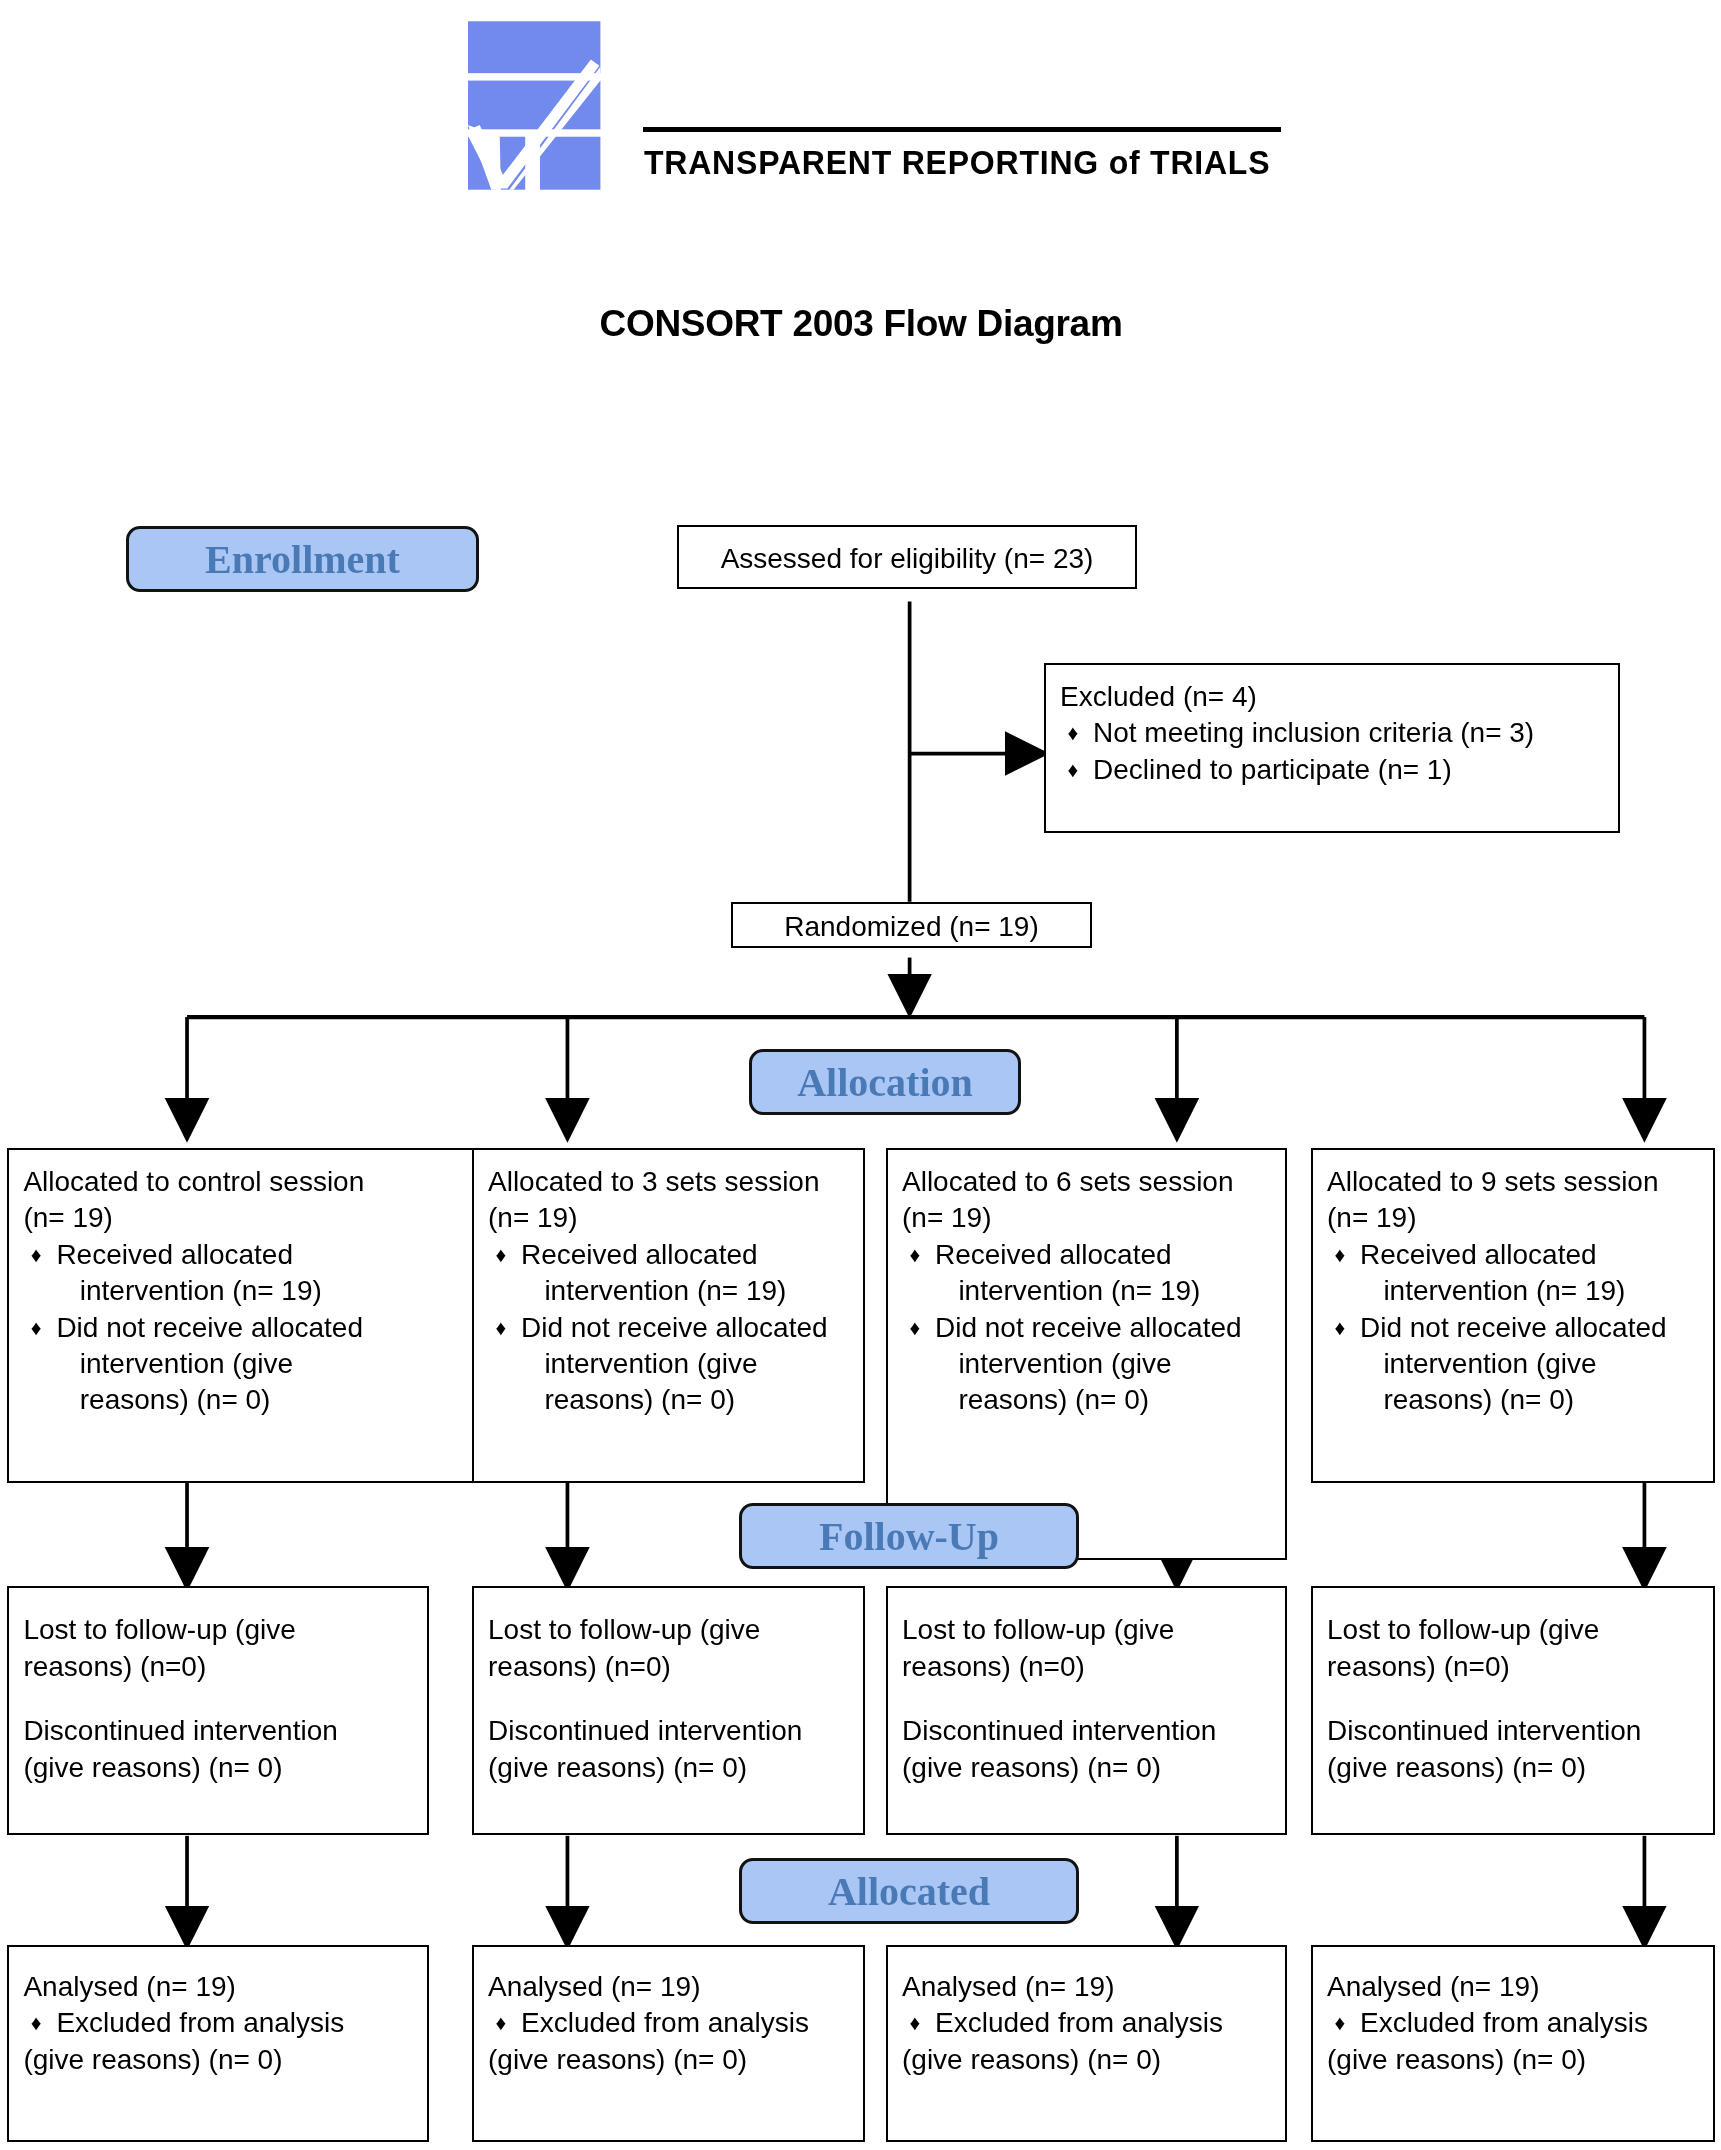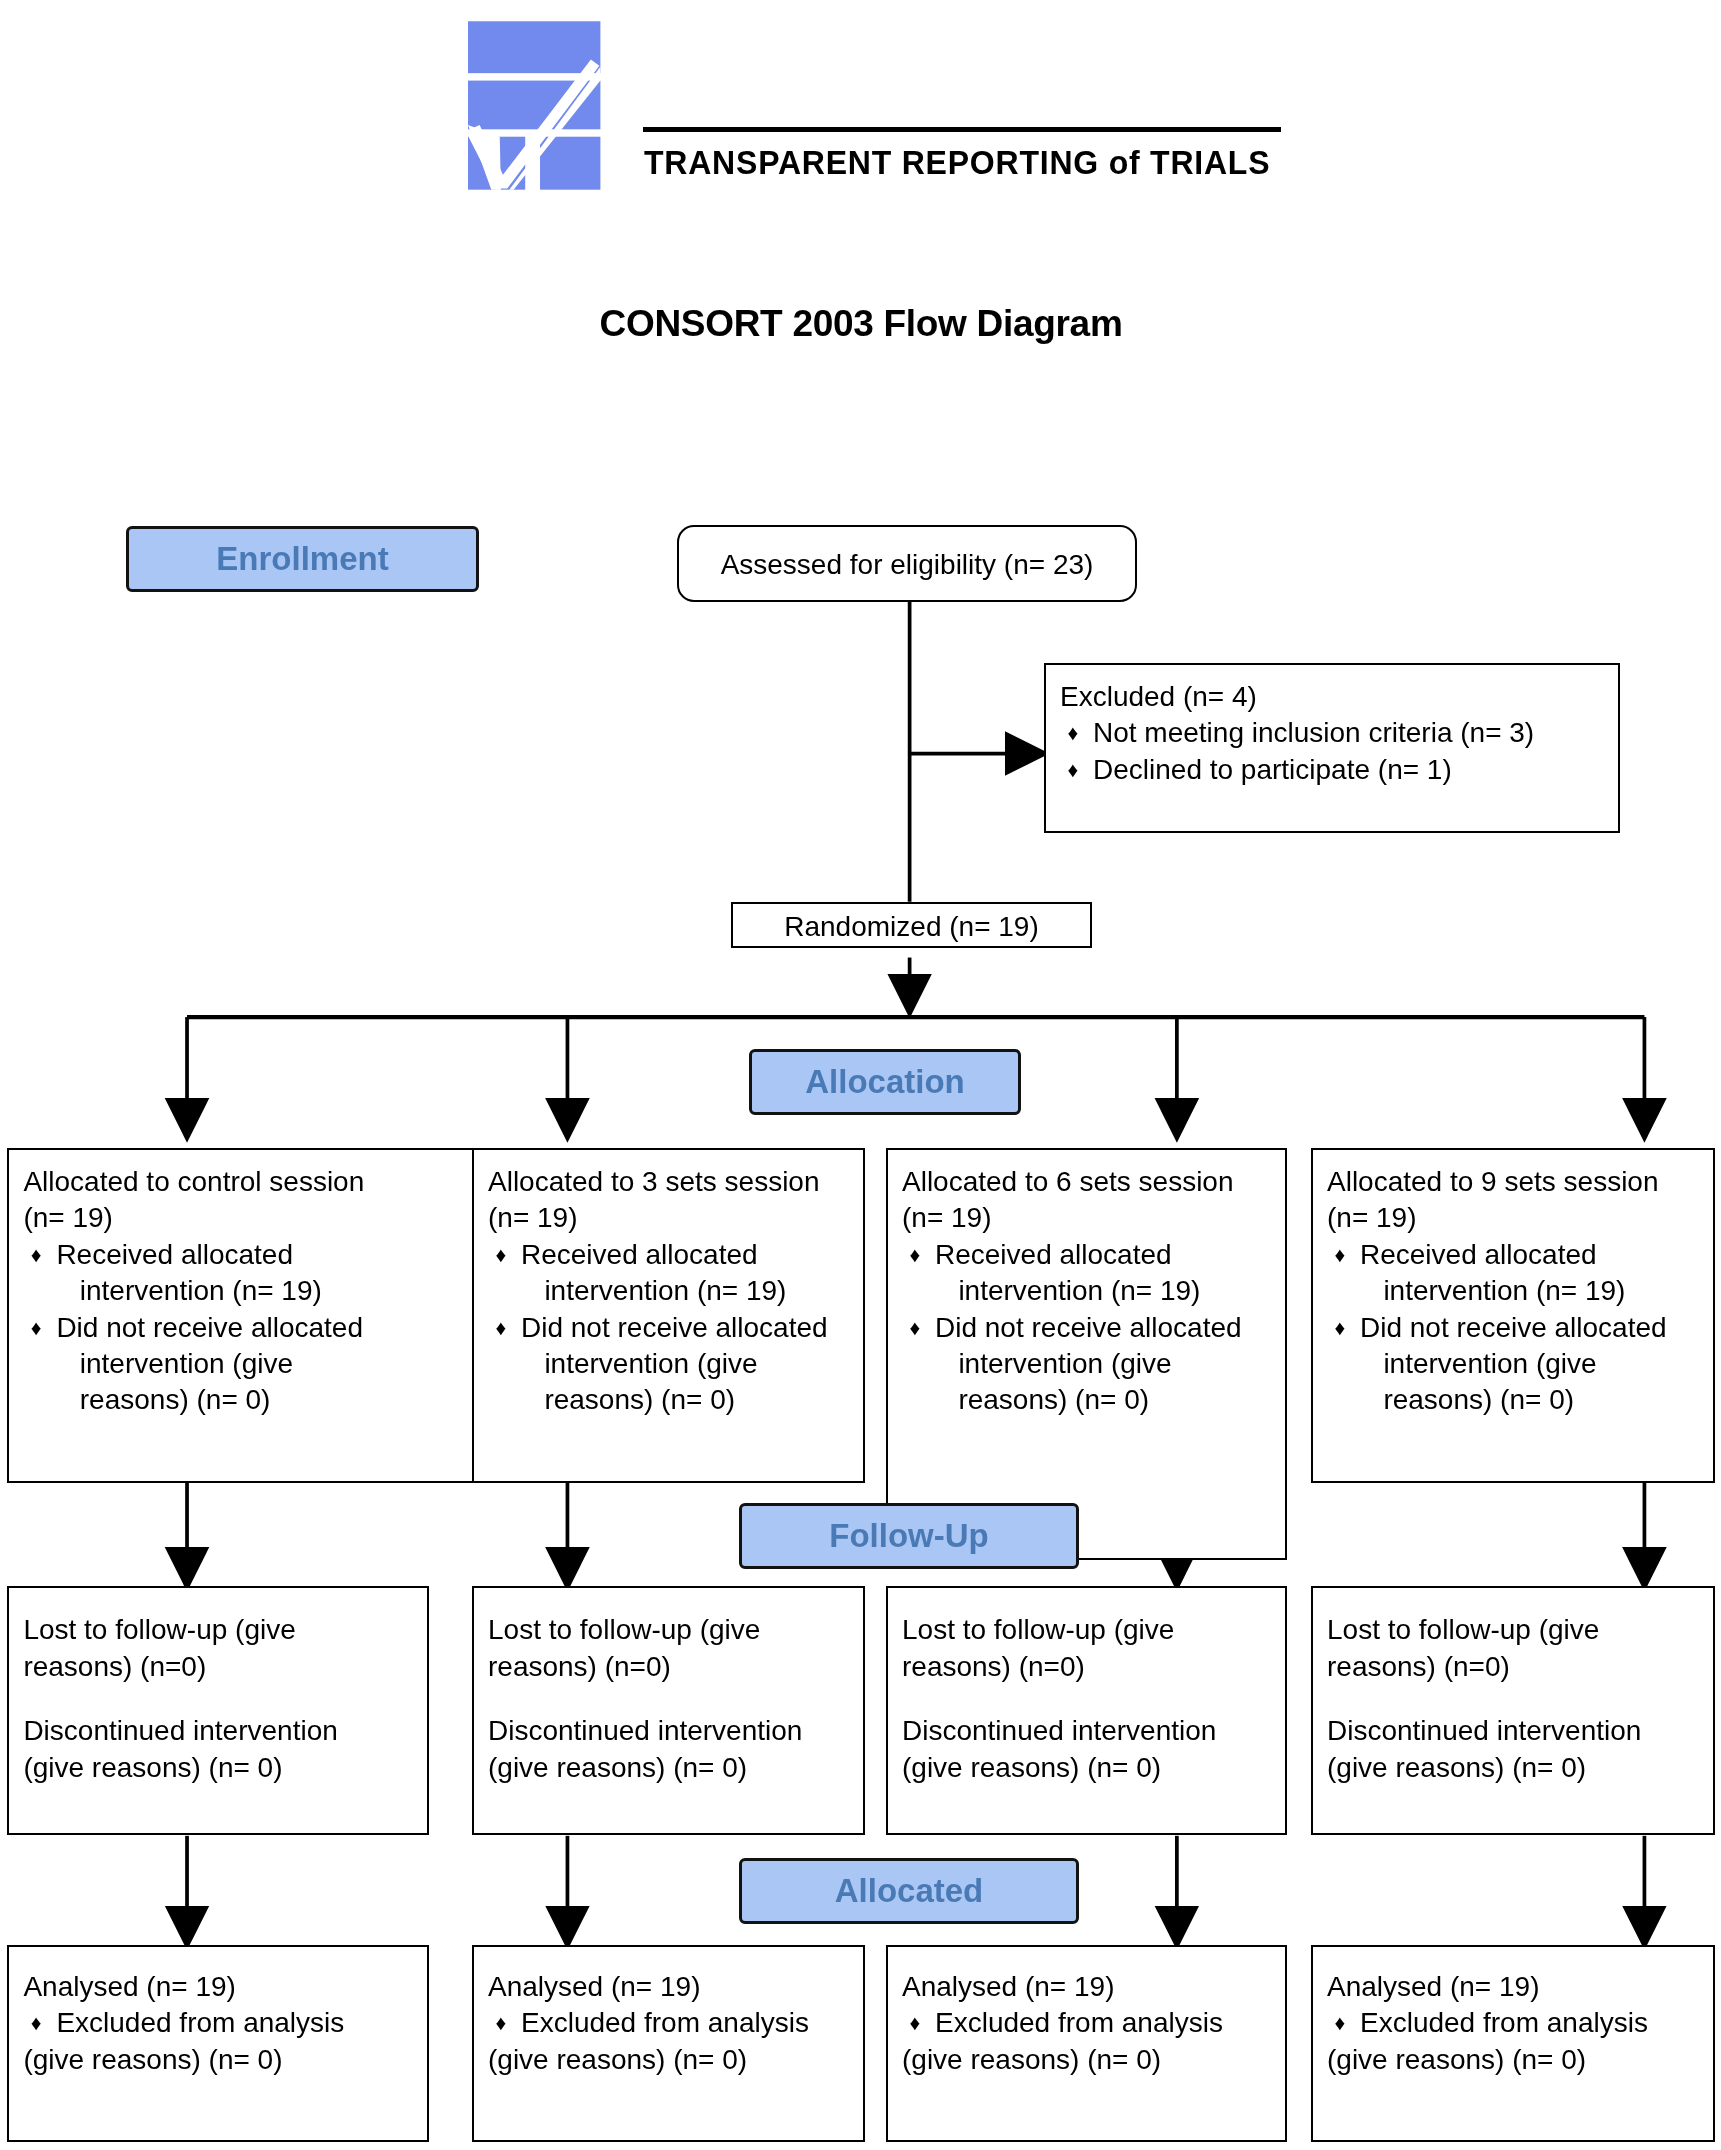--- a/index.html
+++ b/index.html
@@ -142,28 +142,29 @@
     font-size: 21px;
     line-height: 1.70;
   }
 
   
   .stage-banner {
     position: absolute;
     box-sizing: border-box;
     background: #a9c6f5;
     border: 3.2px solid #121212;
-    border-radius: 6px;
+    border-radius: 14px;
     color: #4a7ab5;
     font-weight: bold;
-    font-size: 33px;
+    font-size: 40px;
     display: flex;
     align-items: center;
     justify-content: center;
     letter-spacing: 0px;
+    font-family: Liberation Serif, serif;
   }
 </style>
 </head>
 <body>
 
 <div id="logo-block">
   <div id="logo-mark">
     <svg viewBox="0 0 270 320" width="143" height="170" aria-hidden="true">
       <rect x="0" y="0" width="250" height="98" fill="#7289ee"></rect>
       <rect x="0" y="112" width="250" height="92" fill="#7289ee"></rect>
@@ -210,21 +211,21 @@
     <line x1="3095" y1="2790" x2="3095" y2="2985" stroke="#000" stroke-width="7" marker-end="url(#arr)"></line>
 
     <line x1="352" y1="3455" x2="352" y2="3660" stroke="#000" stroke-width="7" marker-end="url(#arr)"></line>
     <line x1="1068" y1="3455" x2="1068" y2="3660" stroke="#000" stroke-width="7" marker-end="url(#arr)"></line>
     <line x1="2215" y1="3455" x2="2215" y2="3660" stroke="#000" stroke-width="7" marker-end="url(#arr)"></line>
     <line x1="3095" y1="3455" x2="3095" y2="3660" stroke="#000" stroke-width="7" marker-end="url(#arr)"></line>
   </svg>
 
   <div class="stage-banner" style="left:126px; top:526px; width:353px; height:66px;">Enrollment</div>
 
-  <div class="node" style="left:677px; top:525px; width:460px; height:77px; display:flex; align-items:center; justify-content:center;border-radius:17px;">
+  <div class="node" style="left:677px; top:525px; width:460px; height:64px; display:flex; align-items:center; justify-content:center;">
     <p>Assessed for eligibility (n= 23)</p>
   </div>
 
   <div class="node" style="left:1044px; top:663px; width:576px; height:170px;">
     <p>Excluded  (n= 4)</p>
     <p class="bullet-line">
       <span class="dia">♦</span>
       <span>Not meeting inclusion criteria (n= 3)</span>
     </p>
     <p class="bullet-line">

